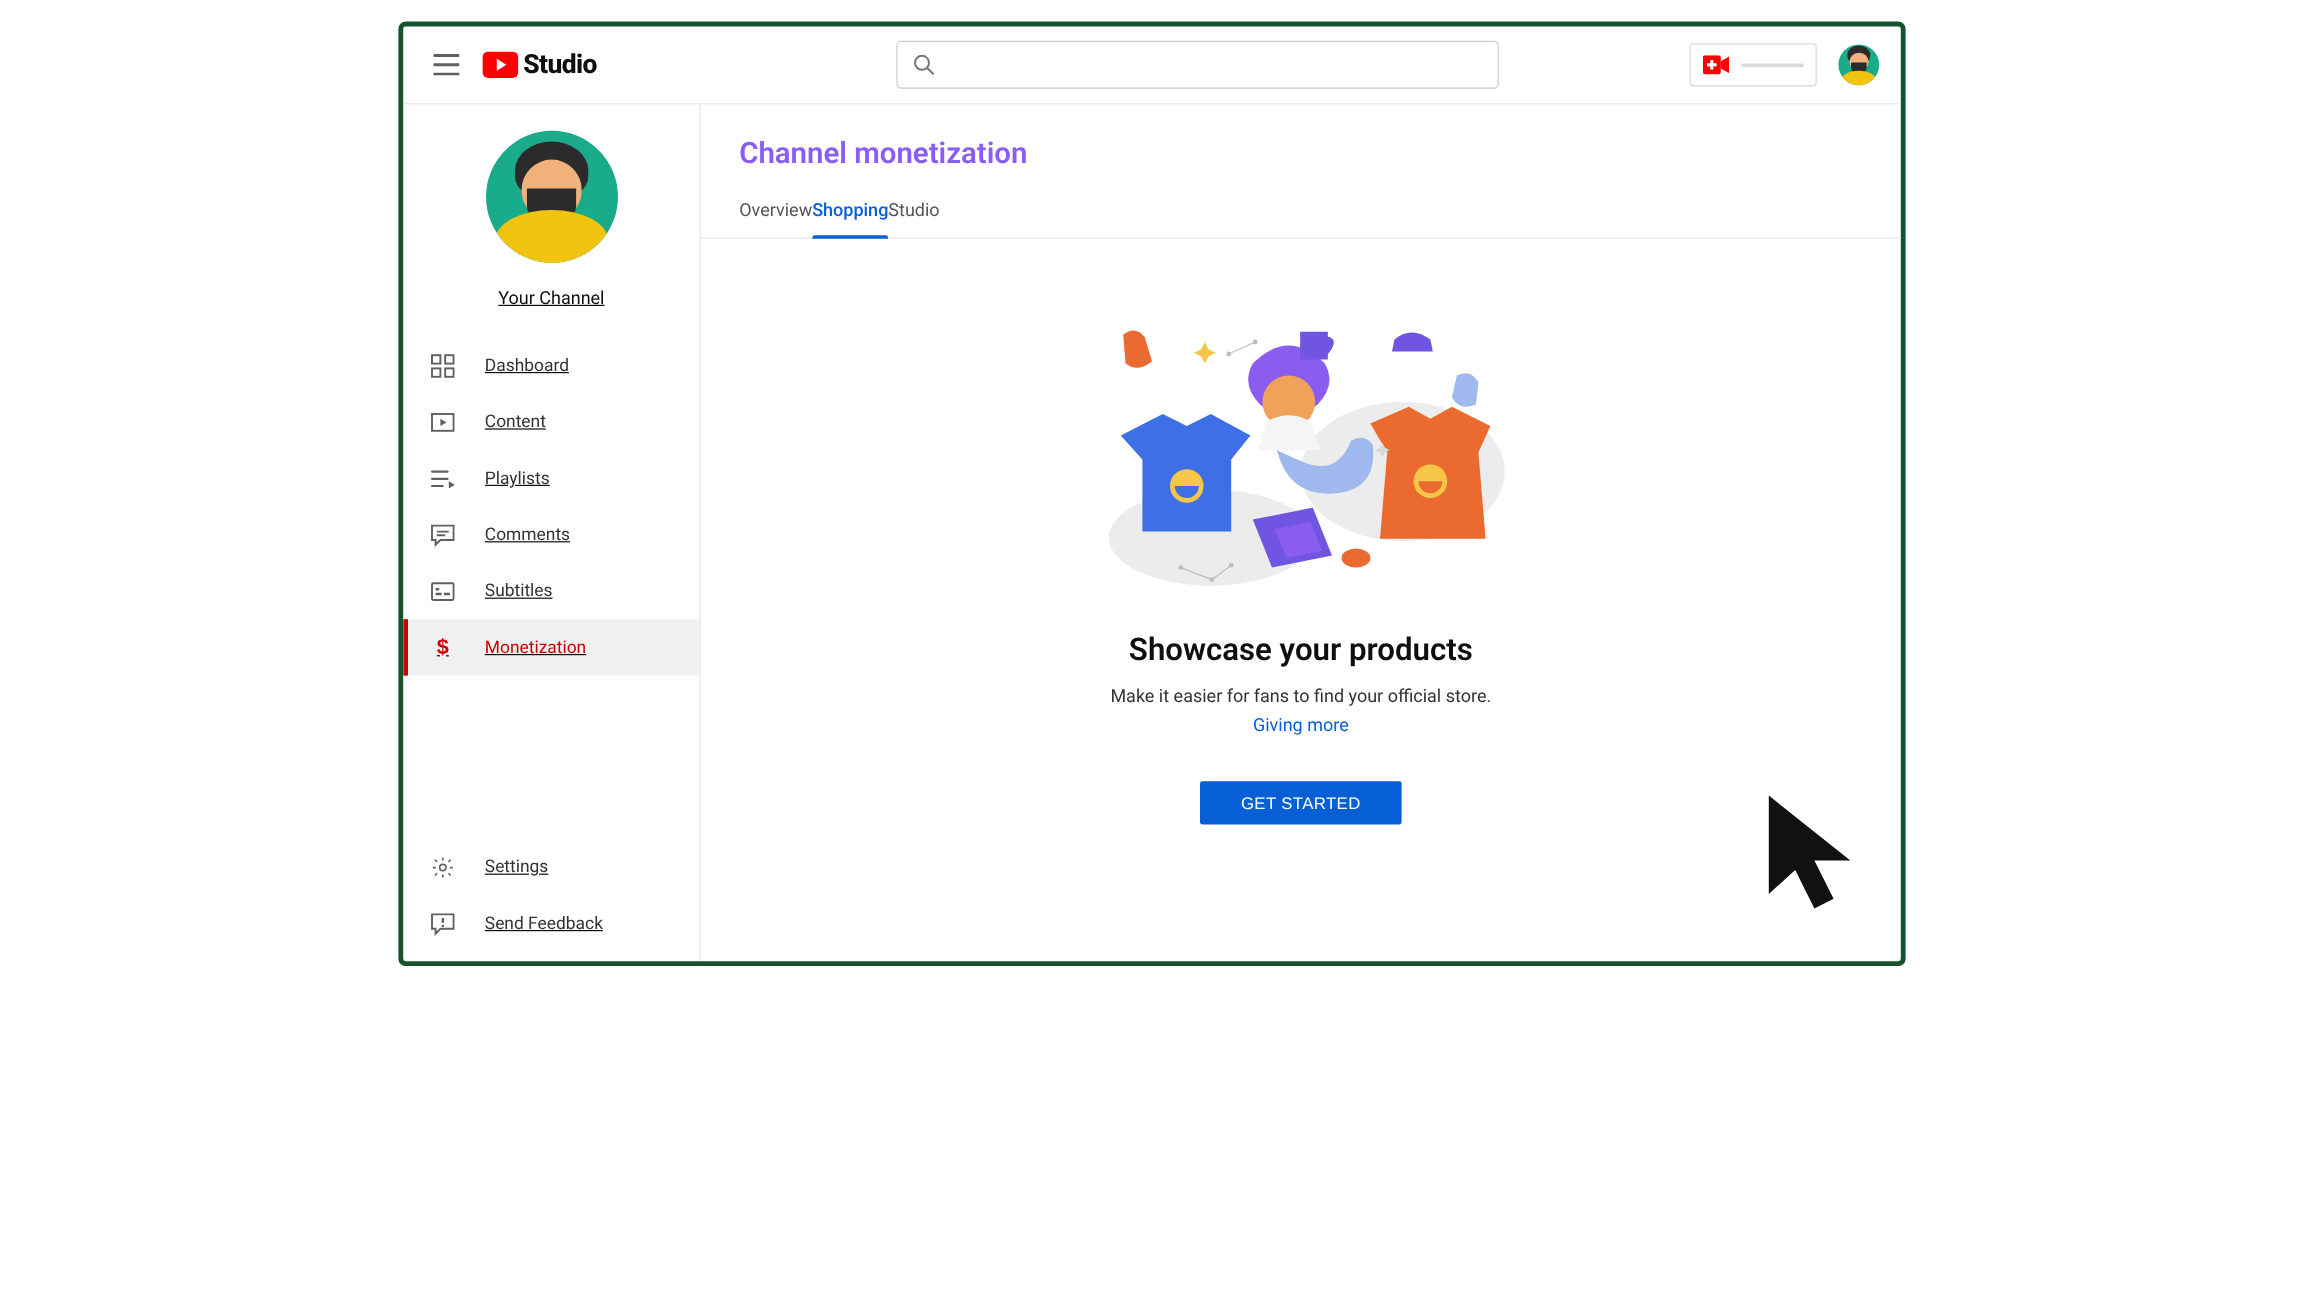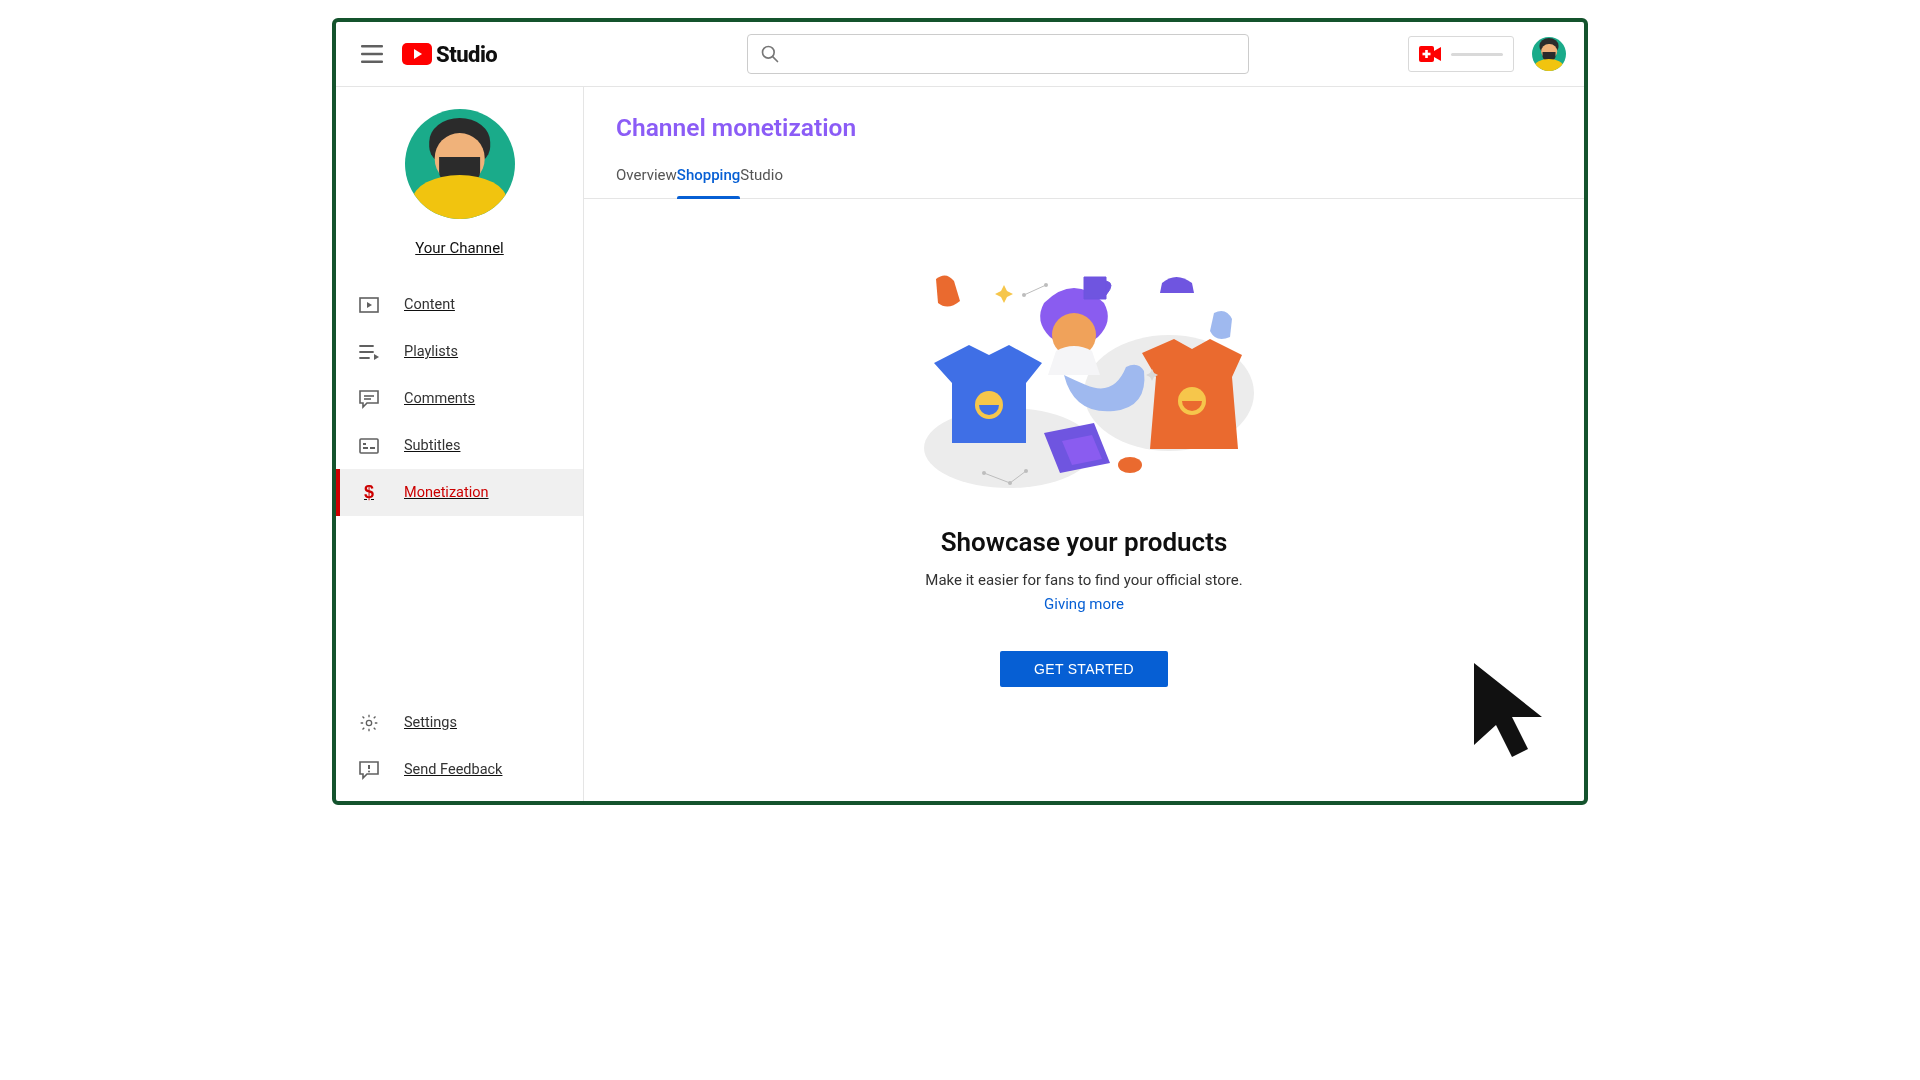--- a/index.html
+++ b/index.html
@@ -288,20 +288,31 @@
         <div class="channel-avatar">
           <div class="avatar-hair"></div>
           <div class="avatar-face"></div>
           <div class="avatar-beard"></div>
           <div class="avatar-body"></div>
         </div>
         <div class="channel-name">Your Channel</div>
       </div>
 
       <div class="nav">
+        <div class="nav-item">
+          <span class="icon-slot">
+            <svg width="20" height="20" viewBox="0 0 20 20" stroke="#606060" stroke-width="1.6" fill="none">
+              <rect x="1" y="1" width="7" height="7"></rect>
+                <rect x="12" y="1" width="7" height="7"></rect>
+              <rect x="1" y="12" width="7" height="7"></rect>
+                <rect x="12" y="12" width="7" height="7"></rect>
+            </svg>
+          </span>
+          <span>Dashboard</span>
+        </div>
         <div class="nav-item">
           <span class="icon-slot">
             <svg width="20" height="20" viewBox="0 0 20 20" stroke="#606060" stroke-width="1.6" fill="none">
               <rect x="1" y="3" width="18" height="14"></rect>
               <polygon points="8,7 8,13 13,10" fill="#606060" stroke="none"></polygon>
             </svg>
           </span>
           <span>Content</span>
         </div>
         <div class="nav-item">

